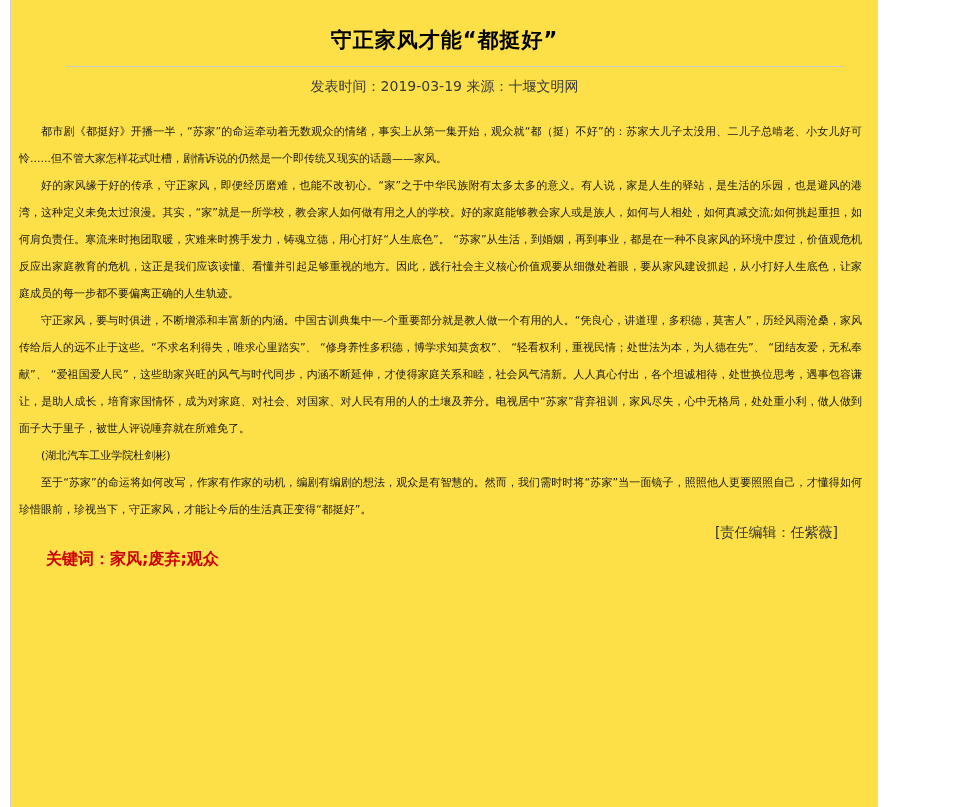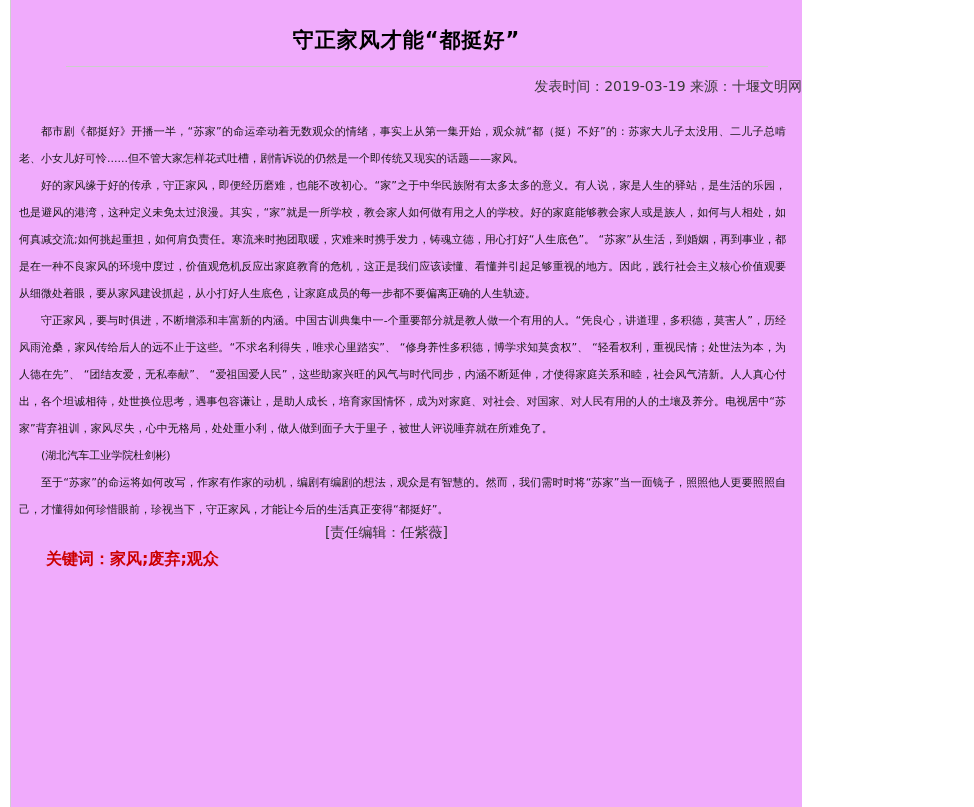--- a/index.html
+++ b/index.html
@@ -5,60 +5,60 @@
   * { margin: 0; padding: 0; box-sizing: border-box; }
   html, body { background: #ffffff; }
   body {
     width: 974px; height: 807px;
     overflow: hidden;
     font-family: "DejaVu Sans", "Liberation Sans", sans-serif;
     color: #1a1a1a;
   }
   .page {
     position: relative;
-    width: 792px; height: 807px;
+    width: 868px; height: 807px;
     margin-left: 10px;
     border-left: 1px solid #cfcfcf;
-    background: #f0abfc;
+    background: #fde047;
     overflow: hidden;
   }
   .article-title {
     margin-top: 27px;
     text-align: center;
     font-size: 21px;
     line-height: 26px;
     font-weight: bold;
     color: #000000;
     letter-spacing: 1px;
   }
   .title-divider {
     height: 0;
     border-top: 1px solid #cccccc;
     margin: 13px 34px 0 55px;
   }
   .article-meta {
     margin-top: 11px;
-    text-align: right;
+    text-align: center;
     font-size: 14px;
     color: #3a3a3a;
   }
   .article-body {
     margin-top: 22px;
     padding: 0 16px 0 8px;
     font-size: 11px;
     line-height: 27px;
     color: #151515;
     text-align: justify;
   }
   .article-body p { margin: 0; text-indent: 2em; }
   .article-body p.indent-1 { text-indent: 1em; }
   .editor-row {
     margin-top: 1px;
     padding-right: 40px;
-    text-align: center;
+    text-align: right;
     font-size: 14px;
     color: #333333;
   }
   .keywords-row {
     margin-top: 7px;
     padding-left: 35px;
     font-size: 16px;
     font-weight: bold;
     white-space: nowrap;
   }

